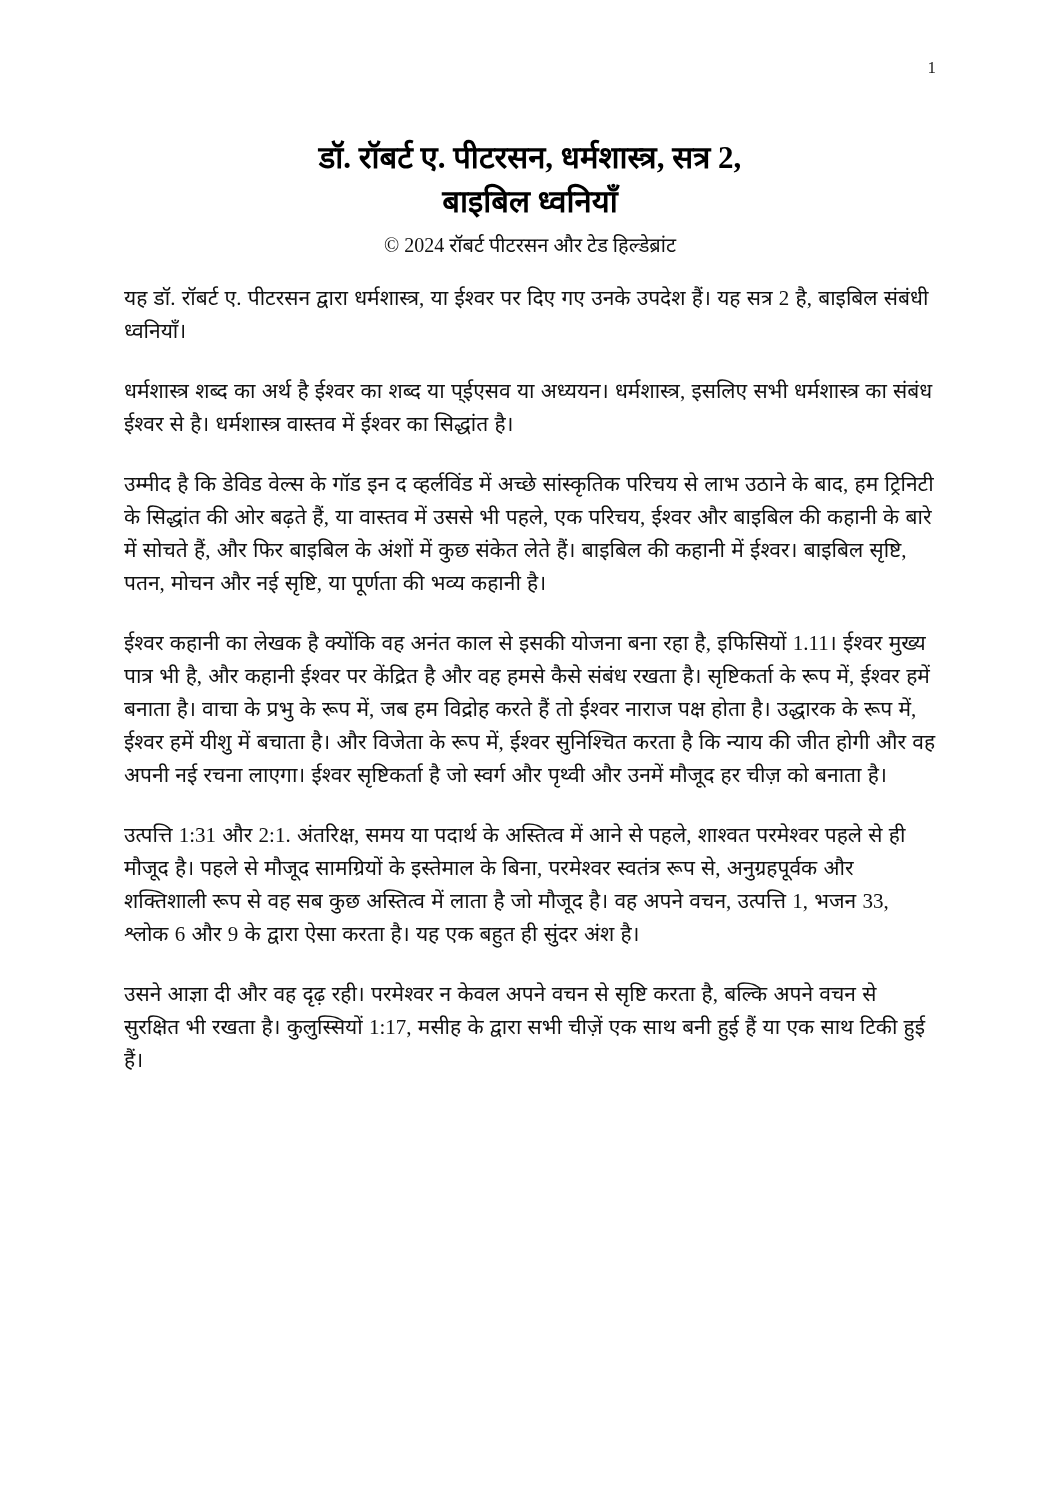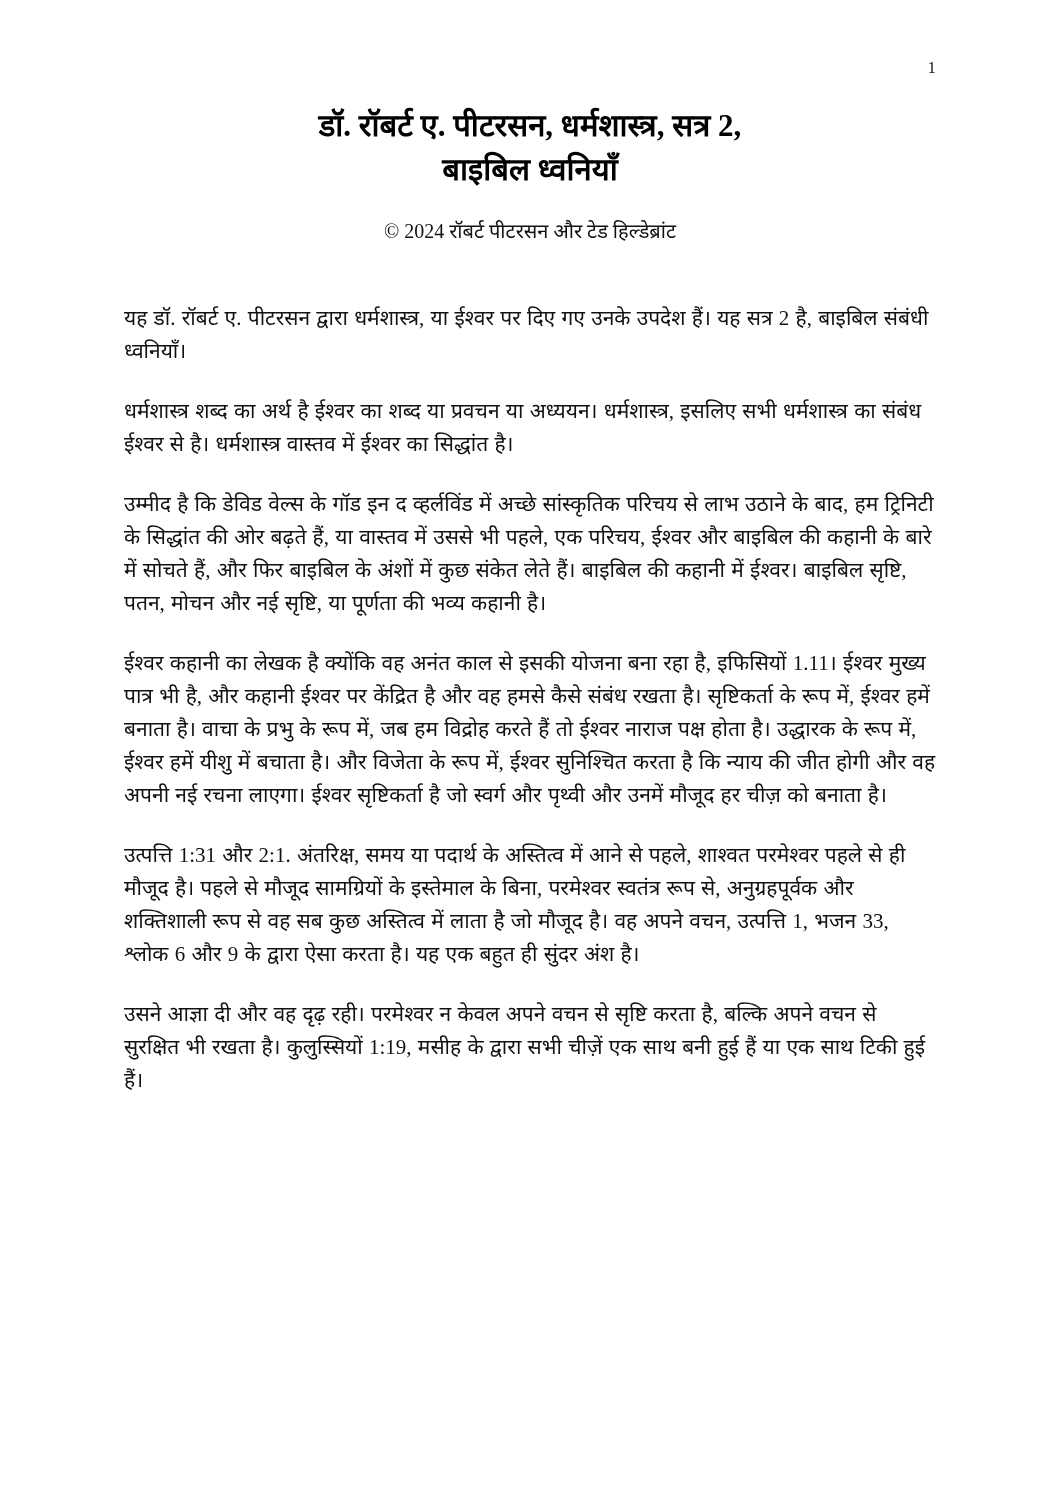--- a/index.html
+++ b/index.html
@@ -23,44 +23,44 @@
       position: absolute;
       top: 58px;
       right: 122px;
       font-size: 17px;
       color: #1a1a1a;
       font-family: "Liberation Serif", "DejaVu Serif", serif;
     }
 
     .content-column {
       position: absolute;
-      top: 104px;
+      top: 136px;
       left: 124px;
       width: 812px;
     }
 
     .title {
       text-align: center;
       font-weight: 700;
       font-size: 31px;
       line-height: 44px;
       color: #000000;
       font-family: "Liberation Serif", "DejaVu Serif", serif;
     }
 
     .copyright {
       text-align: center;
       font-size: 20px;
       line-height: 30px;
-      margin-top: 24px;
+      margin-top: 6px;
       color: #111111;
     }
 
     .body-text {
-      margin-top: 56px;
+      margin-top: 22px;
     }
 
     .body-text p {
       font-size: 21px;
       line-height: 33px;
       color: #111111;
       margin-bottom: 27px;
       text-align: left;
       word-spacing: 1px;
     }
@@ -73,22 +73,22 @@
   <div class="page-number">1</div>
 
   <div class="content-column">
 
     <h1 class="title"><span>डॉ. रॉबर्ट ए. पीटरसन, धर्मशास्त्र, सत्र 2,</span><br><span>बाइबिल ध्वनियाँ</span></h1>
 
     <div class="copyright">© 2024 रॉबर्ट पीटरसन और टेड हिल्डेब्रांट</div>
 
     <div class="body-text">
       <p>यह डॉ. रॉबर्ट ए. पीटरसन द्वारा धर्मशास्त्र, या ईश्वर पर दिए गए उनके उपदेश हैं। यह सत्र 2 है, बाइबिल संबंधी ध्वनियाँ।</p>
-      <p>धर्मशास्त्र शब्द का अर्थ है ईश्वर का शब्द या प्रवचन या अध्ययन। धर्मशास्त्र, इसलिए सभी धर्मशास्त्र का संबंध ईश्वर से है। धर्मशास्त्र वास्तव में ईश्वर का सिद्धांत है।</p>
+      <p>धर्मशास्त्र शब्द का अर्थ है ईश्वर का शब्द या प्ईएसव या अध्ययन। धर्मशास्त्र, इसलिए सभी धर्मशास्त्र का संबंध ईश्वर से है। धर्मशास्त्र वास्तव में ईश्वर का सिद्धांत है।</p>
       <p>उम्मीद है कि डेविड वेल्स के गॉड इन द व्हर्लविंड में अच्छे सांस्कृतिक परिचय से लाभ उठाने के बाद, हम ट्रिनिटी के सिद्धांत की ओर बढ़ते हैं, या वास्तव में उससे भी पहले, एक परिचय, ईश्वर और बाइबिल की कहानी के बारे में सोचते हैं, और फिर बाइबिल के अंशों में कुछ संकेत लेते हैं। बाइबिल की कहानी में ईश्वर। बाइबिल सृष्टि, पतन, मोचन और नई सृष्टि, या पूर्णता की भव्य कहानी है।</p>
       <p>ईश्वर कहानी का लेखक है क्योंकि वह अनंत काल से इसकी योजना बना रहा है, इफिसियों 1.11। ईश्वर मुख्य पात्र भी है, और कहानी ईश्वर पर केंद्रित है और वह हमसे कैसे संबंध रखता है। सृष्टिकर्ता के रूप में, ईश्वर हमें बनाता है। वाचा के प्रभु के रूप में, जब हम विद्रोह करते हैं तो ईश्वर नाराज पक्ष होता है। उद्धारक के रूप में, ईश्वर हमें यीशु में बचाता है। और विजेता के रूप में, ईश्वर सुनिश्चित करता है कि न्याय की जीत होगी और वह अपनी नई रचना लाएगा। ईश्वर सृष्टिकर्ता है जो स्वर्ग और पृथ्वी और उनमें मौजूद हर चीज़ को बनाता है।</p>
       <p>उत्पत्ति 1:31 और 2:1. अंतरिक्ष, समय या पदार्थ के अस्तित्व में आने से पहले, शाश्वत परमेश्वर पहले से ही मौजूद है। पहले से मौजूद सामग्रियों के इस्तेमाल के बिना, परमेश्वर स्वतंत्र रूप से, अनुग्रहपूर्वक और शक्तिशाली रूप से वह सब कुछ अस्तित्व में लाता है जो मौजूद है। वह अपने वचन, उत्पत्ति 1, भजन 33, श्लोक 6 और 9 के द्वारा ऐसा करता है। यह एक बहुत ही सुंदर अंश है।</p>
-      <p>उसने आज्ञा दी और वह दृढ़ रही। परमेश्वर न केवल अपने वचन से सृष्टि करता है, बल्कि अपने वचन से सुरक्षित भी रखता है। कुलुस्सियों 1:19, मसीह के द्वारा सभी चीज़ें एक साथ बनी हुई हैं या एक साथ टिकी हुई हैं।</p>
+      <p>उसने आज्ञा दी और वह दृढ़ रही। परमेश्वर न केवल अपने वचन से सृष्टि करता है, बल्कि अपने वचन से सुरक्षित भी रखता है। कुलुस्सियों 1:17, मसीह के द्वारा सभी चीज़ें एक साथ बनी हुई हैं या एक साथ टिकी हुई हैं।</p>
     </div>
 
   </div>
 
 </div>
 
 </body></html>

